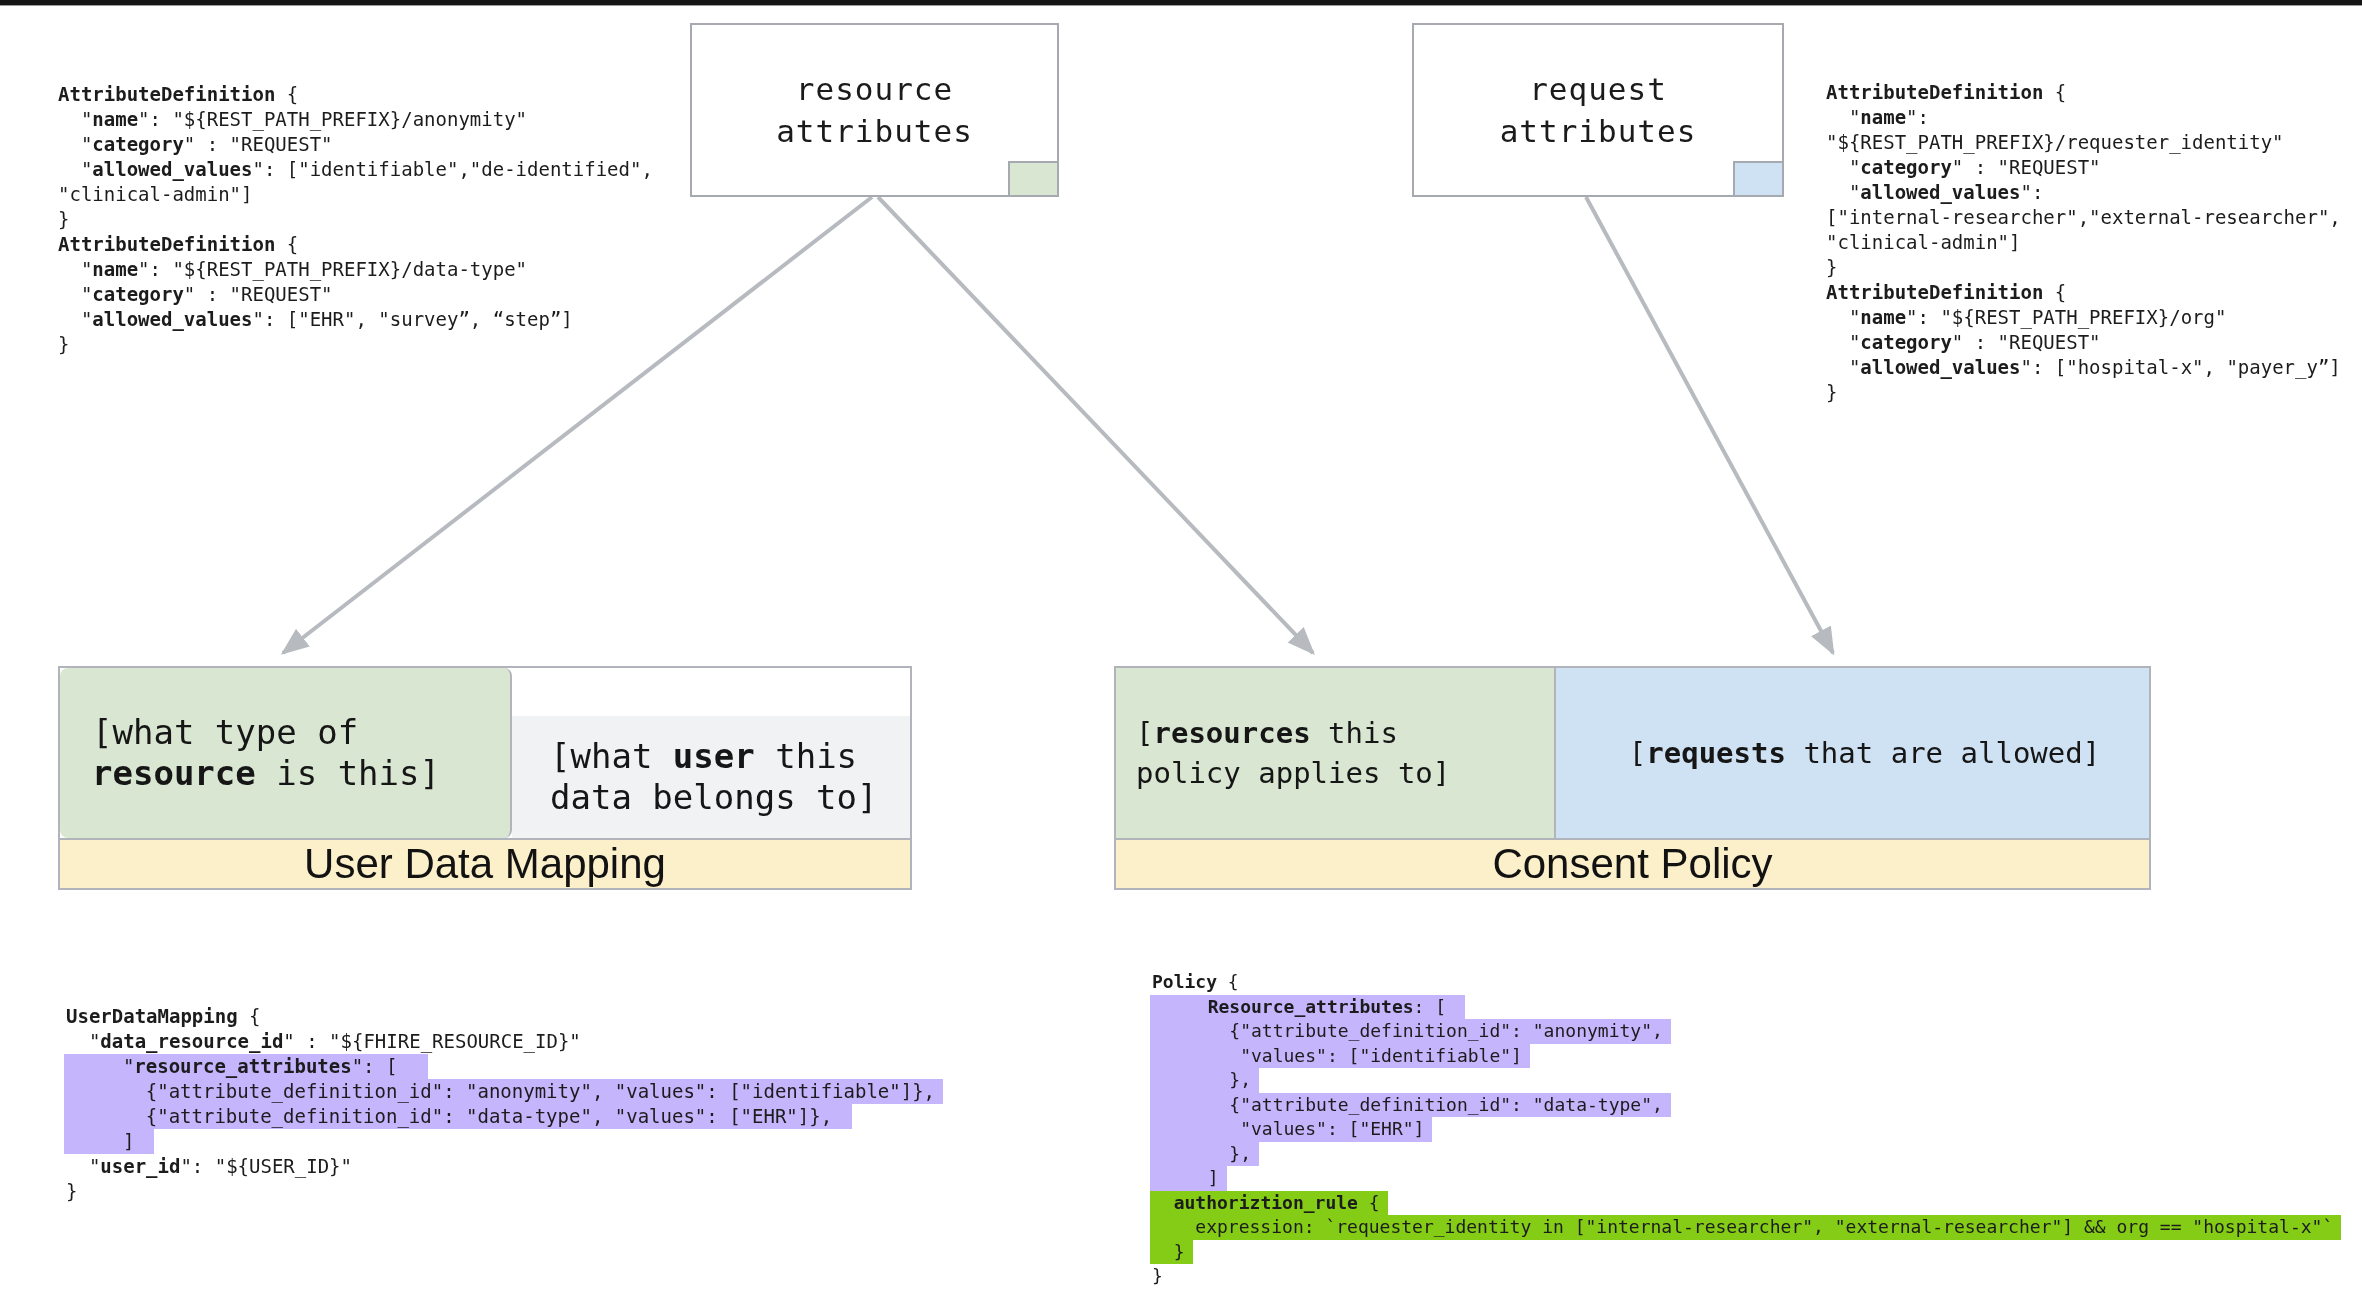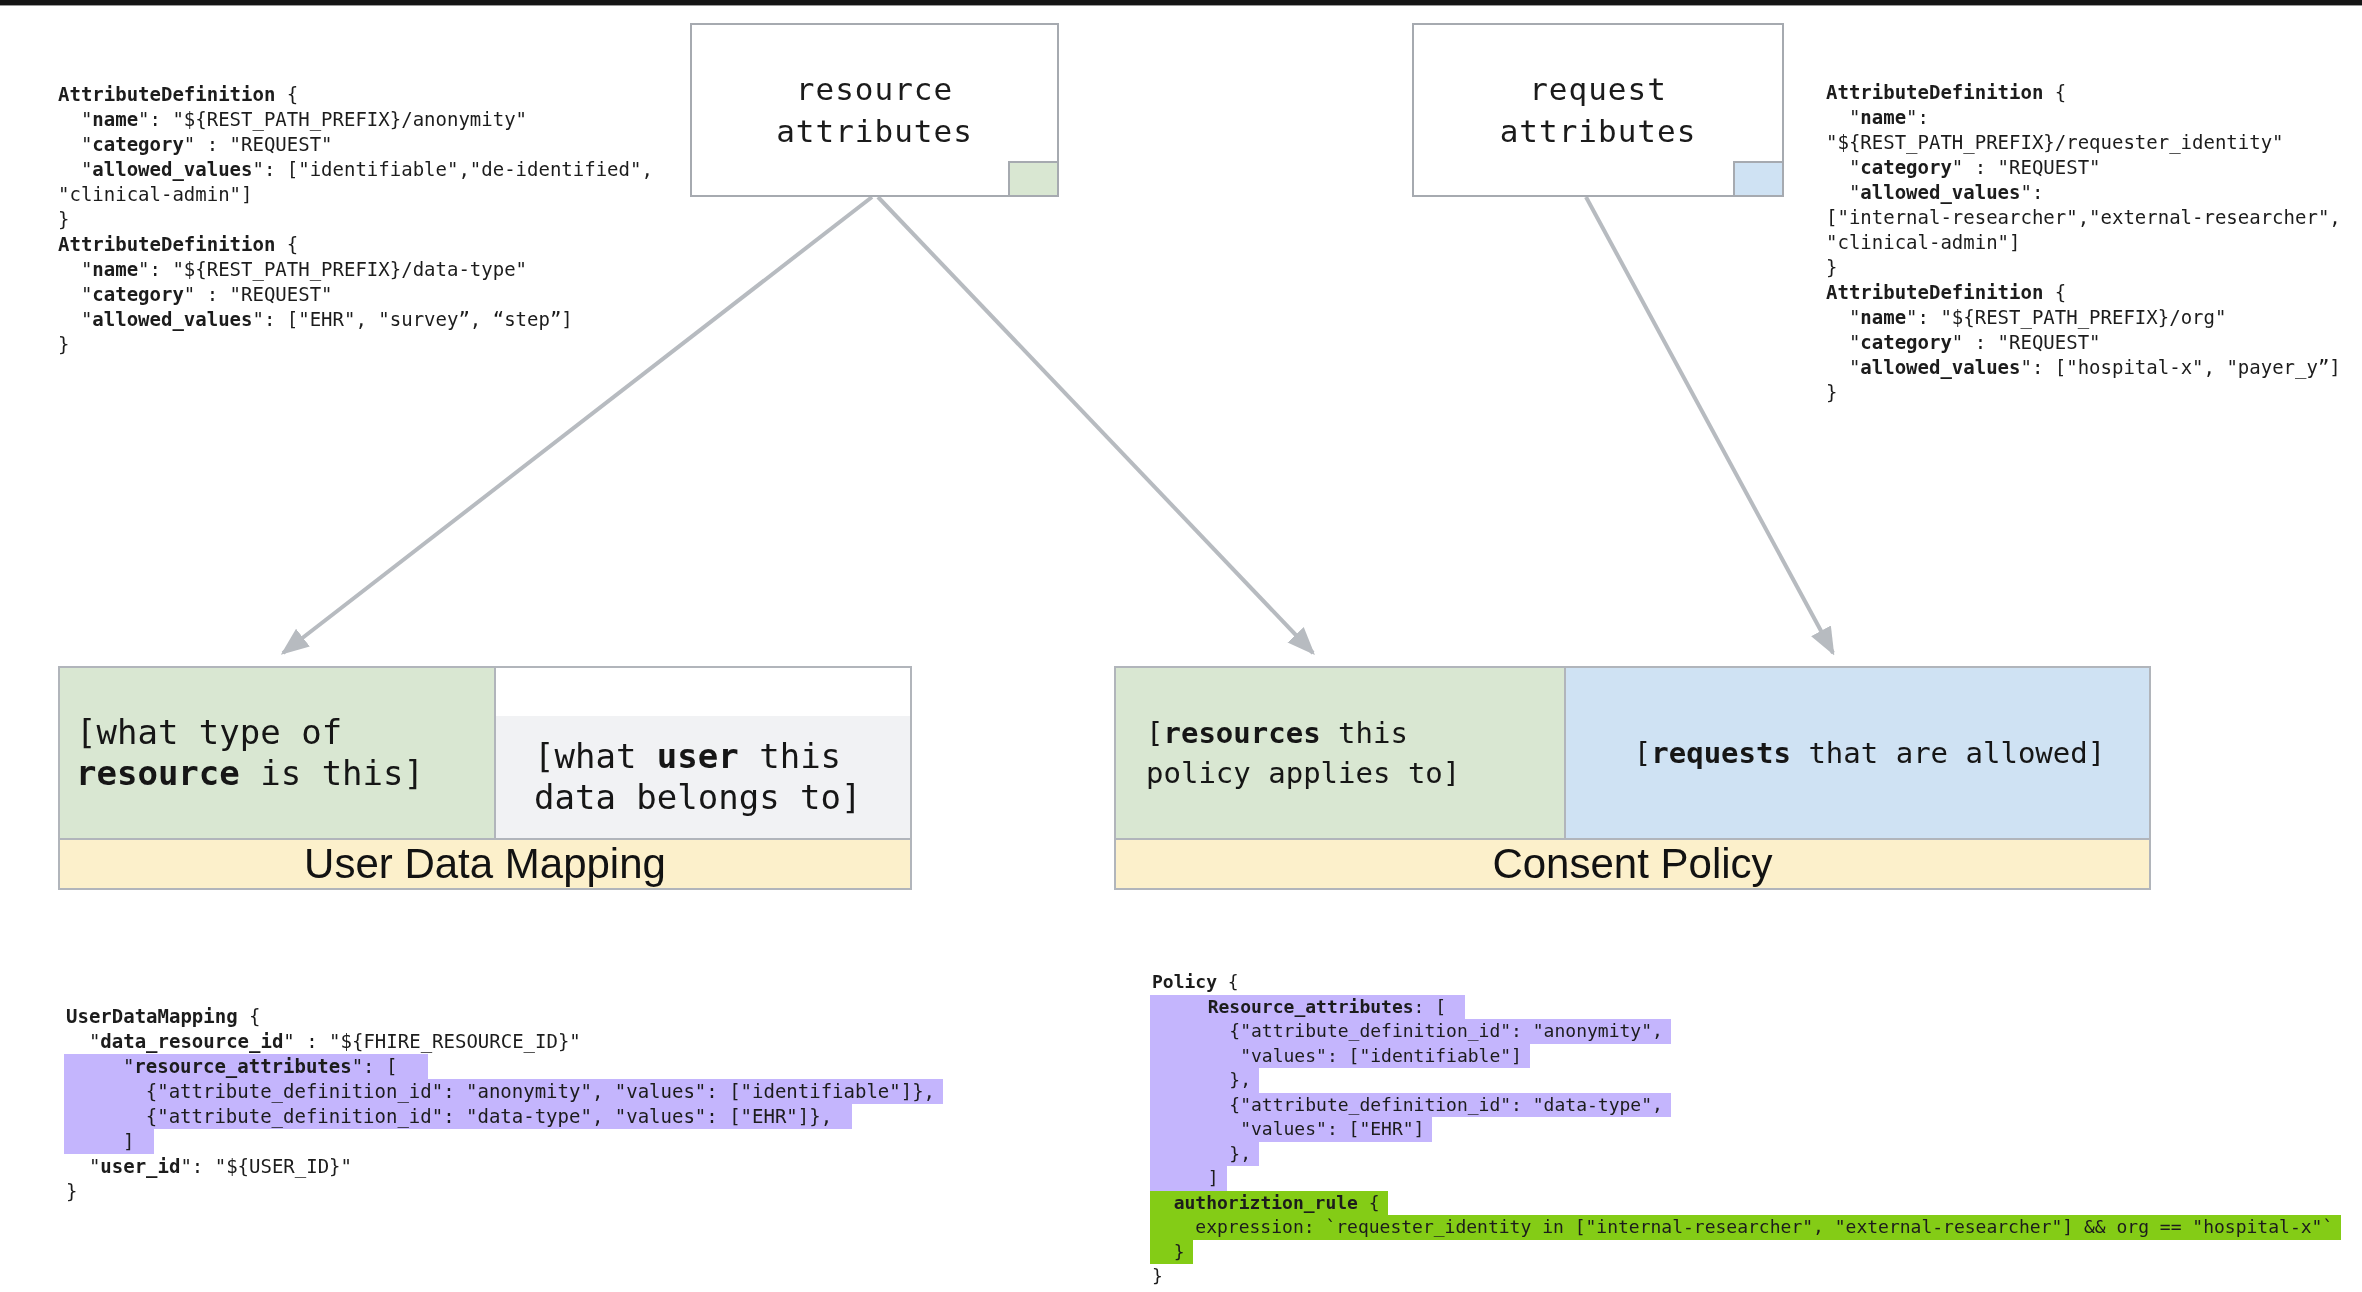--- a/index.html
+++ b/index.html
@@ -42,26 +42,26 @@
   .cell .cl{white-space:pre;}
   .cell.green{background:#d9e7d2;}
   .cell.blue{background:#cfe2f3;}
   .cell.plain{background:#f1f2f4;}
   .band{height:48px;border-top:2px solid #b1b5bb;background:#fcf0cb;
         display:flex;align-items:center;justify-content:center;
         font-family:"Liberation Sans","DejaVu Sans",sans-serif;font-size:42px;color:#121212;}
   #udm-box{left:58px;top:666px;width:850px;height:220px;}
   #udm-box .cell{font-size:34px;}
   #udm-box .cl{line-height:41px;}
-  #udm-cell-resource{width:418px;border-right:2px solid #b1b5bb;padding-left:16px;}
+  #udm-cell-resource{width:418px;border-right:2px solid #b1b5bb;padding-left:32px;border-radius:8px;}
   #udm-cell-user{flex:1;padding-left:38px;margin-top:48px;}
   #consent-box{left:1114px;top:666px;width:1033px;height:220px;}
   #consent-box .cell{font-size:29px;}
   #consent-box .cl{line-height:40px;}
-  #consent-cell-resources{width:418px;border-right:2px solid #b1b5bb;padding-left:30px;}
+  #consent-cell-resources{width:418px;border-right:2px solid #b1b5bb;padding-left:20px;}
   #consent-cell-requests{flex:1;}
   #consent-cell-requests .cl{text-align:center;}
 </style>
 </head>
 <body>
 
 <div class="page">
   <div class="topbar"></div>
 
   <svg class="arrows" width="2362" height="1292" viewBox="0 0 2362 1292">

